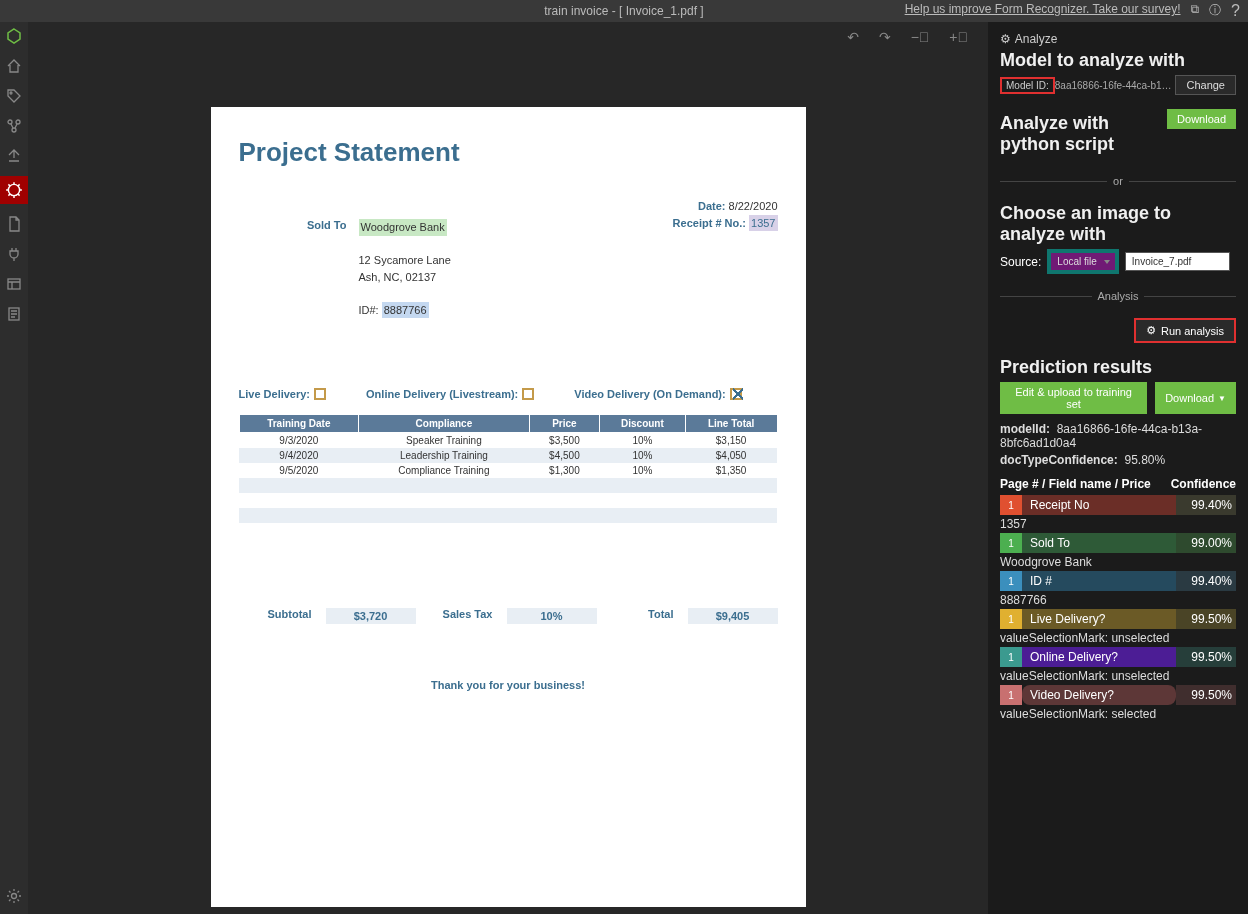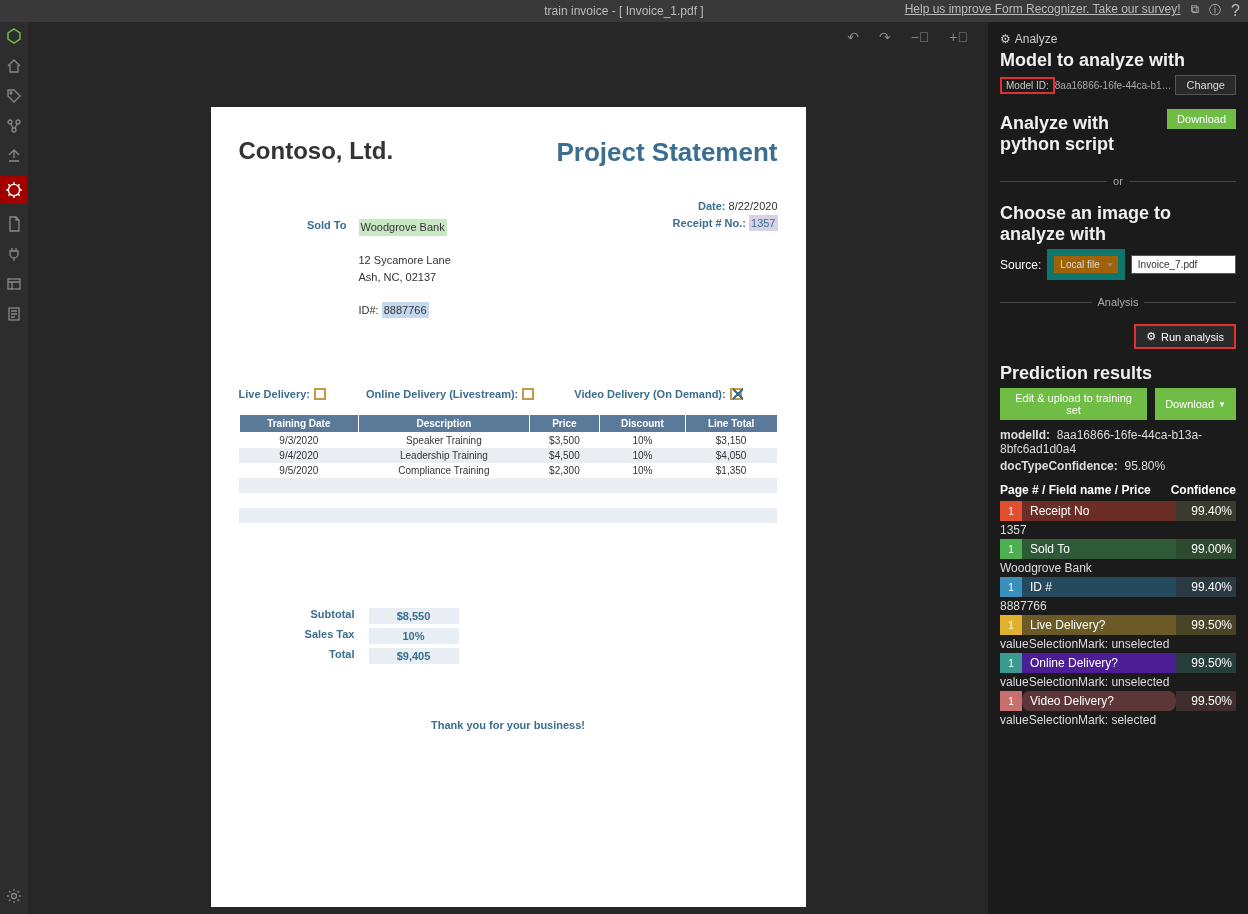--- a/index.html
+++ b/index.html
@@ -86,21 +86,21 @@
 .sold-label { width:120px; text-align:right; color:#3b6e8f; font-weight:bold; padding-right:12px;}
 .sold-body { color:#333; line-height:1.5;}
 .delivery-row { display:flex; gap:40px; margin-top:70px; margin-bottom:14px;}
 .delivery-item { color:#3b6e8f; font-weight:bold; font-size:11px; display:flex; align-items:center; gap:4px;}
 .chk { width:12px; height:12px; border:2px solid #c49a4a; display:inline-block; position:relative;}
 .chk.checked::after { content:""; position:absolute; left:1px; top:-2px; width:10px; height:12px; background:linear-gradient(45deg, transparent 45%, #3b6e8f 45%, #3b6e8f 55%, transparent 55%), linear-gradient(-45deg, transparent 45%, #3b6e8f 45%, #3b6e8f 55%, transparent 55%);}
 table.doc-table { width:100%; border-collapse:collapse; font-size:10px;}
 table.doc-table th { background:#5b7a99; color:#fff; padding:3px 4px; font-weight:bold; border:1px solid #fff;}
 table.doc-table td { padding:2px 6px; text-align:center; color:#333;}
 table.doc-table tr.alt td { background:#e8eef4;}
-.totals { margin-top:70px; display:flex; flex-direction:column; align-items:flex-start; gap:4px;}
+.totals { margin-top:70px; display:flex; flex-direction:row; align-items:center; gap:4px;}
 .totals .row { display:flex; width:220px;}
 .totals .lab { flex:1; text-align:right; color:#3b6e8f; font-weight:bold; padding-right:14px; font-size:11px;}
 .totals .num { width:90px; text-align:center; background:#e8eef4; color:#3b6e8f; font-weight:bold; font-size:11px; padding:2px 0;}
 .thanks { text-align:center; color:#3b6e8f; font-weight:bold; margin-top:55px; font-size:11px;}
 
 
 .rightp {
   width:260px;
   background:#1b1b1b;
   padding:10px 12px;
@@ -112,21 +112,21 @@
 .modrow { display:flex; align-items:center; justify-content:space-between; gap:0; margin-bottom:14px;}
 .modrow .label-hl { border:2px solid #e03030; padding:1px 4px; font-size:10px; color:#ccc;}
 .modrow .mid { font-size:10px; color:#aaa; flex:1; white-space:nowrap; overflow:hidden; text-overflow:ellipsis;}
 .btn-dark { background:#2a2a2a; color:#ddd; border:1px solid #555; padding:3px 10px; font-size:11px; cursor:pointer;}
 .btn-green { background:#6fbd45; color:#fff; border:none; padding:4px 10px; font-size:11px; cursor:pointer; display:flex; align-items:center; gap:4px;}
 .pyrow { display:flex; justify-content:space-between; align-items:flex-start; margin-bottom:6px;}
 .divline { display:flex; align-items:center; gap:6px; margin:16px 0;}
 .divline::before, .divline::after { content:""; flex:1; height:1px; background:#444;}
 .divline span { font-size:11px; color:#aaa;}
 .srcrow { display:flex; align-items:center; gap:6px; margin-bottom:8px;}
-.sel { background:#a16207; border:7px solid #0f766e; color:#ddd; font-size:10px; padding:3px 18px 3px 6px; position:relative; cursor:pointer;text-align:right;}
+.sel { background:#701a75; border:4px solid #0f766e; color:#ddd; font-size:10px; padding:3px 18px 3px 6px; position:relative; cursor:pointer;text-align:right;}
 .sel::after { content:""; position:absolute; right:5px; top:7px; border-left:3px solid transparent; border-right:3px solid transparent; border-top:4px solid #888;}
 .inp { background:#fff; color:#333; border:1px solid #555; font-size:10px; padding:3px 6px; width:105px;}
 .runrow { display:flex; justify-content:flex-end; margin:6px 0 14px;}
 .run-btn { border:2px solid #e03030; background:#2a2a2a; padding:4px 10px; color:#fff; font-size:11px; cursor:pointer; display:flex; align-items:center; gap:5px;}
 .pred-btns { display:flex; gap:8px; margin-bottom:8px;}
 .kv { font-size:12px; color:#ddd; margin-bottom:3px;}
 .kv b { font-weight:600;}
 .results-head { display:flex; justify-content:space-between; font-size:12px; color:#fff; font-weight:600; margin:10px 0 4px;}
 .result-entry { margin-bottom:2px;}
 .result-row { display:flex; align-items:center; height:20px; font-size:12px;}
@@ -226,21 +226,20 @@
   <div class="canvas">
     <div class="canvas-toolbar">
       <span class="tool-icon">↶</span>
       <span class="tool-icon">↷</span>
       <span class="tool-icon">−⃝</span>
       <span class="tool-icon">+⃝</span>
     </div>
     <div class="doc-area">
       <div class="doc">
         <div class="doc-header">
-          <div class="company">Contoso, Ltd.</div>
           <div class="statement">Project Statement</div>
         </div>
         <div class="doc-meta">
           <b>Date:</b> <span class="val">8/22/2020</span><br>
           <b>Receipt # No.:</b> <span class="hl-lav">1357</span>
         </div>
         <div class="sold-row">
           <div class="sold-label">Sold To</div>
           <div class="sold-body">
             <span class="hl-green">Woodgrove Bank</span><br><br>
@@ -260,21 +259,21 @@
             </div>
           <div class="delivery-item">
               <span>Video Delivery (On Demand):</span>
               <span class="chk checked"></span>
             </div>
         </div>
         <table class="doc-table">
           <thead>
               <tr id="tbl-head">
                 <th>Training Date</th>
-                <th>Description</th>
+                <th>Compliance</th>
                 <th>Price</th>
                 <th>Discount</th>
                 <th>Line Total</th>
               </tr>
             </thead>
           <tbody id="tbl-body">
               <tr>
                 <td>9/3/2020</td>
                 <td>Speaker Training</td>
                 <td>$3,500</td>
@@ -284,21 +283,21 @@
               <tr class="alt">
                 <td>9/4/2020</td>
                 <td>Leadership Training</td>
                 <td>$4,500</td>
                 <td>10%</td>
                 <td>$4,050</td>
               </tr>
               <tr>
                 <td>9/5/2020</td>
                 <td>Compliance Training</td>
-                <td>$2,300</td>
+                <td>$1,300</td>
                 <td>10%</td>
                 <td>$1,350</td>
               </tr>
               <tr class="alt">
                 <td>&nbsp;</td>
                 <td>&nbsp;</td>
                 <td>&nbsp;</td>
                 <td>&nbsp;</td>
                 <td>&nbsp;</td>
               </tr>
@@ -321,21 +320,21 @@
                 <td>&nbsp;</td>
                 <td>&nbsp;</td>
                 <td>&nbsp;</td>
                 <td>&nbsp;</td>
               </tr>
             </tbody>
         </table>
         <div class="totals">
           <div class="row">
               <div class="lab">Subtotal</div>
-              <div class="num">$8,550</div>
+              <div class="num">$3,720</div>
             </div>
           <div class="row">
               <div class="lab">Sales Tax</div>
               <div class="num">10%</div>
             </div>
           <div class="row">
               <div class="lab">Total</div>
               <div class="num">$9,405</div>
             </div>
         </div>

